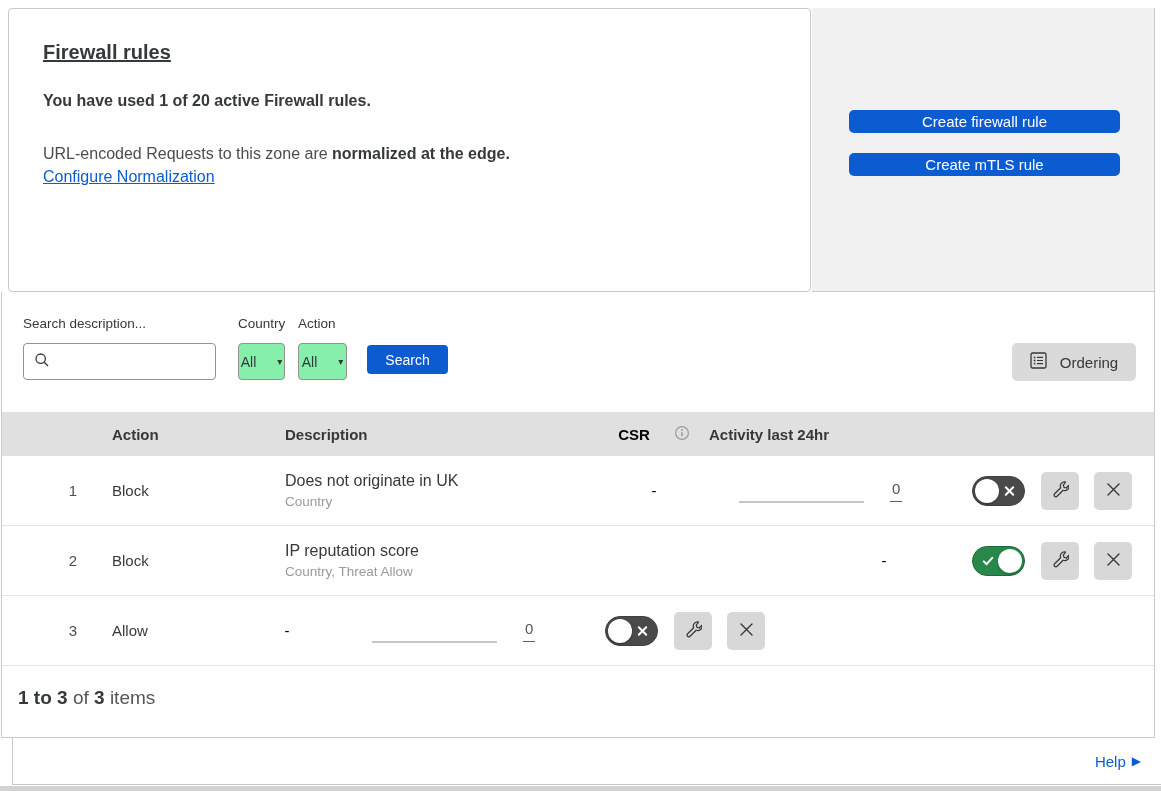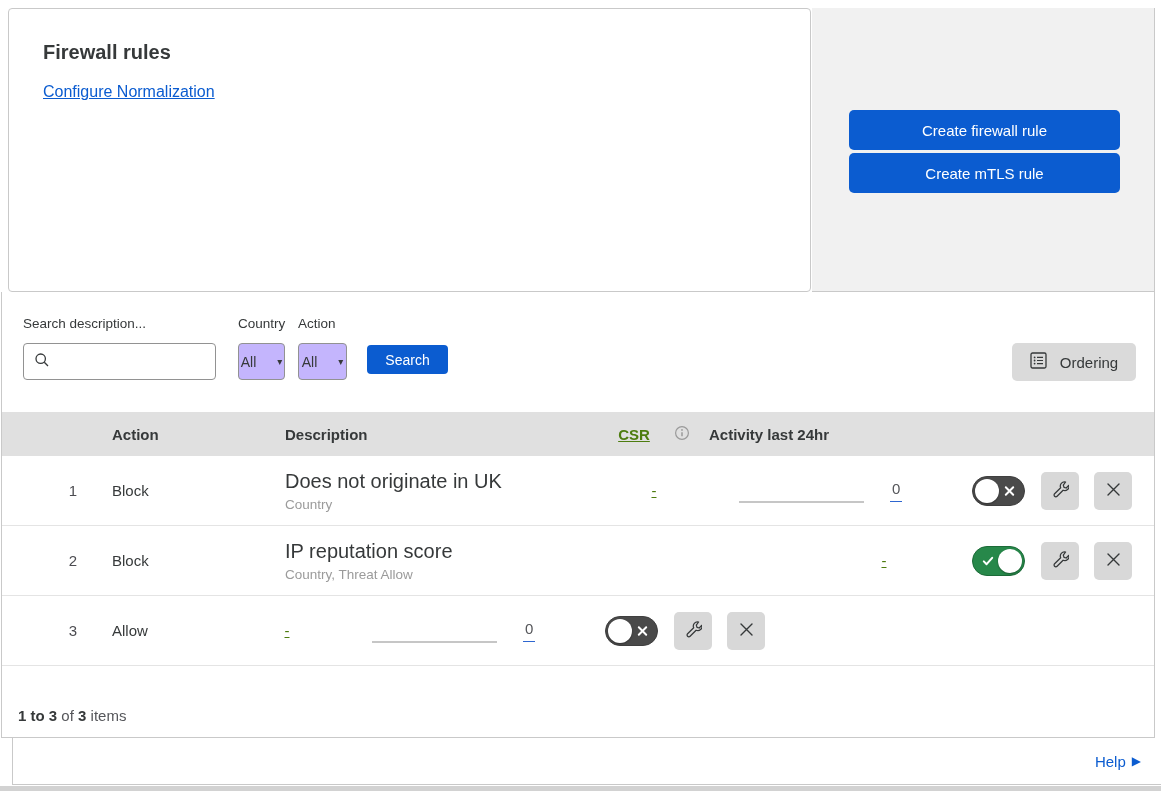--- a/index.html
+++ b/index.html
@@ -2,71 +2,71 @@
 <html style="--accent: #0b5cd0; --toggle-on: #27884a; --toggle-off: #4a4a4a;"><head>
 <meta charset="utf-8">
 <style>
   * { margin:0; padding:0; box-sizing:border-box; }
   body { font-family:"Liberation Sans","DejaVu Sans",sans-serif; background:#d6d6d6; }
   .page { position:relative; width:1161px; height:791px; background:#fff; overflow:hidden; }
 
   
   .top-card { position:absolute; left:8px; top:8px; width:803px; height:284px;
     background:#fff; border:1px solid #c9c9c9; border-radius:4px; padding:32px 40px 0 34px; }
-  .title { font-size:20px; font-weight:600; color:#36393a; margin-bottom:18px; }
+  .title { font-size:20px; font-weight:600; color:#36393a; margin-bottom:18px;text-decoration:underline; }
   .desc { font-size:16px; color:#4c4c51; line-height:26px; max-width:720px; }
   .usage { font-size:16px; font-weight:700; color:#36393a; margin-top:28px; }
   .norm { font-size:16px; color:#4c4c51; margin-top:30px; line-height:27px; }
   .norm strong { color:#36393a; }
   .norm-link { display:inline-block; margin-top:1px; font-size:16px; color:var(--accent,#0b5cd0);
     text-decoration:underline; cursor:pointer; }
 
   
   .side-panel { position:absolute; left:812px; top:8px; width:343px; height:284px;
     background:#f1f1f1; border-right:1px solid #c9c9c9; border-bottom:1px solid #c9c9c9; }
-  .btn-primary { position:absolute; left:37px; width:271px; height:40px; background:var(--accent,#0b5cd0);
+  .btn-primary { position:absolute; left:37px; width:271px; height:23px; background:var(--accent,#0b5cd0);
     color:#fff; font-size:15px; border:none; border-radius:5px; cursor:pointer;
     font-family:inherit; }
   .btn-create-fw { top:102px; }
   .btn-create-mtls { top:145px; }
 
   
   .main-panel { position:absolute; left:1px; top:292px; width:1154px; height:446px;
     background:#fff; border-left:1px solid #c9c9c9; border-right:1px solid #c9c9c9;
     border-bottom:1px solid #c9c9c9; }
 
   
   .filter-bar { position:relative; height:120px; padding:24px 0 0 21px; display:flex; align-items:flex-start; }
   .fgroup { display:flex; flex-direction:column; }
   .flabel { font-size:13.5px; color:#36393a; height:20px; margin-bottom:7px; }
   .search-box { width:193px; height:37px; border:1px solid #929292; border-radius:4px;
     display:flex; align-items:center; padding-left:10px; background:#fff; margin-right:22px; }
   .search-box input { border:none; outline:none; width:140px; font-size:14px; font-family:inherit; margin-left:8px; }
-  .select-box { height:37px; border:1px solid #929292; border-radius:4px; background:#c4b5fd;
+  .select-box { height:37px; border:1px solid #929292; border-radius:4px; background:#86efac;
     display:flex; align-items:center; justify-content:center; gap:21px; font-size:14px; color:#36393a; cursor:pointer; }
   .select-status { width:47px; margin-right:13px; }
   .select-action { width:49px; margin-right:20px; }
   .caret { font-size:10px; color:#36393a; }
   .btn-search { width:81px; height:29px; margin-top:2px; background:var(--accent,#0b5cd0); color:#fff;
     font-size:14px; border:none; border-radius:4px; cursor:pointer; font-family:inherit; }
   .btn-ordering { position:absolute; right:18px; top:51px; height:38px; width:124px;
     background:#dadada; border:none; border-radius:5px; font-size:15px; color:#36393a;
     display:flex; align-items:center; justify-content:center; gap:13px; cursor:pointer; font-family:inherit; }
 
   
   .thead { height:44px; background:#e0e0e0; display:flex; align-items:center;
     font-size:15px; font-weight:600; color:#36393a; }
   .trow { height:70px; display:flex; align-items:center; border-bottom:1px solid #e4e4e4; }
   .col-num { flex:0 0 75px; text-align:right; font-size:15px; color:#4c4c51; }
   .col-action { flex:0 0 155px; padding-left:35px; font-size:15px; color:#36393a; }
   .col-desc { flex:1 1 auto; padding-left:53px; min-width:0; }
-  .desc-main { font-size:20px; color:#36393a; }
+  .desc-main { font-size:16px; color:#36393a; }
   .desc-sub { font-size:13.5px; color:#9b9b9b; margin-top:4px; }
   .col-csr { flex:0 0 110px; display:flex; align-items:center; justify-content:center; gap:24px;
-    font-size:15px; color:#4d7c0f;text-decoration:underline; }
+    font-size:15px; color:#000000; }
   .col-activity { flex:0 0 230px; padding-left:30px; display:flex; align-items:center; gap:26px; }
   .thead .col-activity { padding-left:0; }
   .spark { width:125px; height:30px; display:flex; align-items:flex-end; }
   .spark.flat::after { content:''; width:100%; border-top:2px solid #c6c6c6; margin-bottom:3px; }
   .count { font-size:15px; color:#55565a; padding:0 2px 4px 2px; border-bottom:1.5px solid #2e66d0;
     text-decoration:none; cursor:pointer; min-width:12px; text-align:center; }
   .col-controls { flex:0 0 215px; padding-left:33px; display:flex; align-items:center; }
 
   
   .toggle { width:53px; height:30px; border-radius:15px; position:relative; cursor:pointer; flex:0 0 53px; }
@@ -78,41 +78,43 @@
   .toggle.off .glyph-cross { display:block; right:9px; }
   .toggle.on { background:var(--toggle-on,#27884a); border:1px solid #1c6b38; }
   .toggle.on .knob { right:2px; top:2px; }
   .toggle.on .glyph-check { display:block; left:9px; }
 
   .icon-btn { width:38px; height:38px; border:none; border-radius:5px; background:#d8d8d8;
     display:flex; align-items:center; justify-content:center; cursor:pointer; }
   .gap16 { margin-left:16px; } .gap15 { margin-left:15px; }
 
   
-  .table-footer { height:72px; display:flex; align-items:flex-end; padding:0 0 14px 16px;
-    font-size:15px; color:#55565a; }
+  .table-footer { height:72px; display:flex; align-items:flex-end; padding:0 0 29px 16px;
+    font-size:19px; color:#55565a; }
   .table-footer b { color:#36393a; }
 
   
   .help-strip { position:absolute; left:12px; top:738px; width:1154px; height:47px; background:#fff;
     border-left:1px solid #c9c9c9; border-right:1px solid #c9c9c9; border-bottom:1px solid #c9c9c9;
     display:flex; align-items:center; justify-content:flex-end; padding-right:24px; }
   .help-link { font-size:15px; color:var(--accent,#0b5cd0); text-decoration:none; cursor:pointer;
     display:flex; align-items:center; gap:6px; }
   .help-arrow { font-size:12px; }
 
   .page-bottom-edge { position:absolute; left:0; bottom:0; width:100%; height:5px; background:#d2d2d2; }
 </style>
 </head>
 <body>
 
 <div class="page">
 
   <div class="top-card">
     <div class="title">Firewall rules</div>
+    <div class="usage">You have used 1 of 20 active Firewall rules.</div>
+    <div class="norm"><span>URL-encoded Requests to this zone are </span><strong>normalized at the edge.</strong></div>
     <a class="norm-link">Configure Normalization</a>
   </div>
 
   <div class="side-panel">
     <button class="btn-primary btn-create-fw">Create firewall rule</button>
     <button class="btn-primary btn-create-mtls">Create mTLS rule</button>
   </div>
 
   <div class="main-panel">
 

